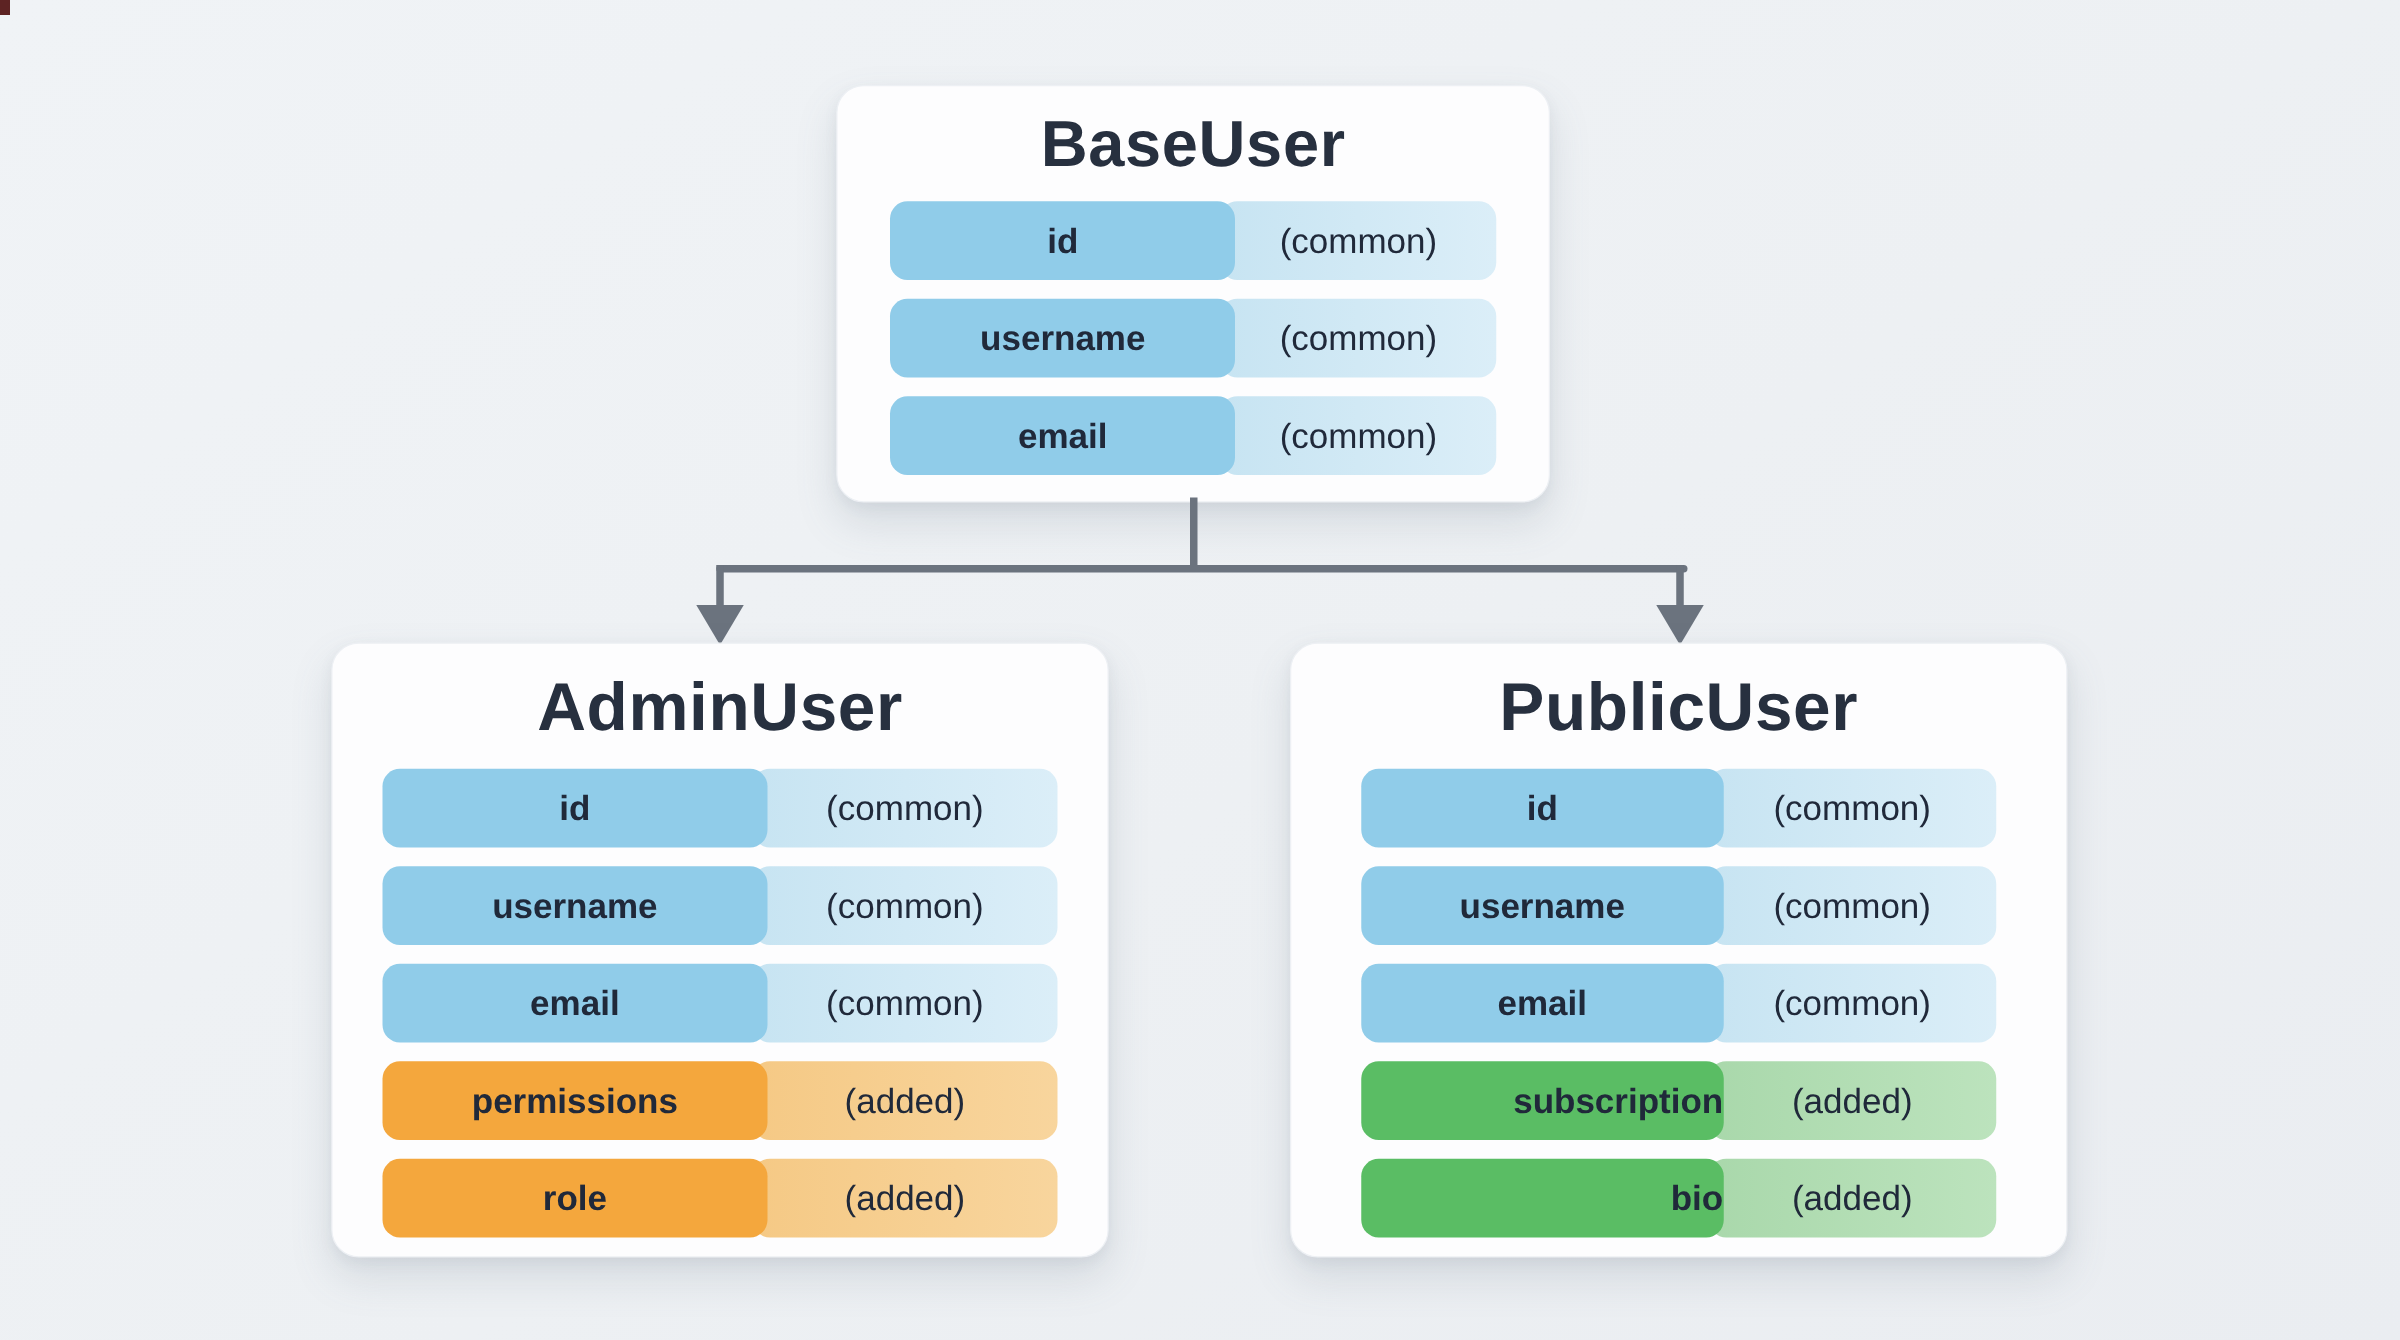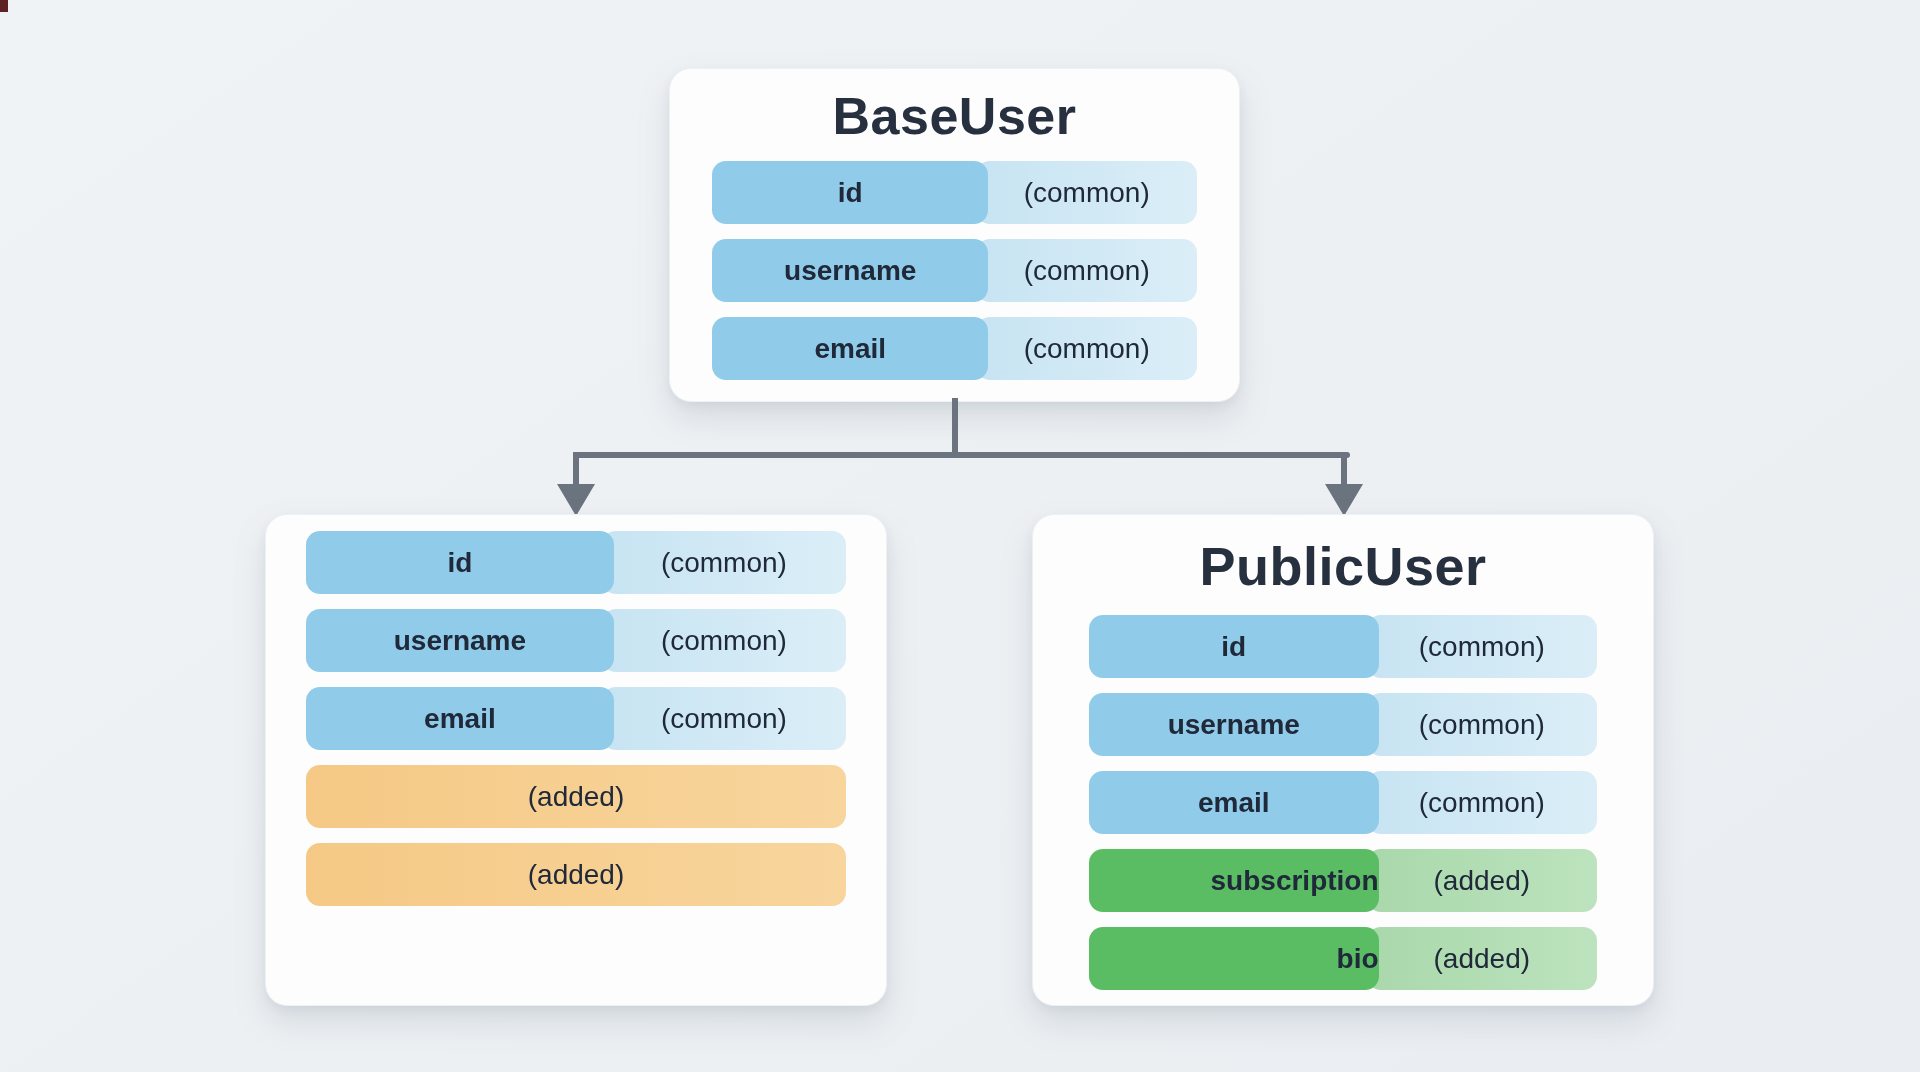--- a/index.html
+++ b/index.html
@@ -102,20 +102,21 @@
   </div>
 
   <div class="conn" id="conn-trunk"></div>
   <div class="conn" id="conn-crossbar"></div>
   <div class="conn" id="conn-stub-left"></div>
   <div class="conn" id="conn-stub-right"></div>
   <div class="arrowhead" id="arrow-left"></div>
   <div class="arrowhead" id="arrow-right"></div>
 
   <div class="card card-lg" id="card-admin">
+    <h2>AdminUser</h2>
     <div class="rows">
         <div class="row c-blue">
           <div class="pill-left">
             <span>id</span>
           </div>
           <div class="pill-right">
             <span>(common)</span>
           </div>
         </div>
         <div class="row c-blue">
@@ -128,25 +129,31 @@
         </div>
         <div class="row c-blue">
           <div class="pill-left">
             <span>email</span>
           </div>
           <div class="pill-right">
             <span>(common)</span>
           </div>
         </div>
         <div class="row c-orange">
+          <div class="pill-left">
+            <span>permissions</span>
+          </div>
           <div class="pill-right">
             <span>(added)</span>
           </div>
         </div>
         <div class="row c-orange">
+          <div class="pill-left">
+            <span>role</span>
+          </div>
           <div class="pill-right">
             <span>(added)</span>
           </div>
         </div>
       </div>
   </div>
 
   <div class="card card-lg" id="card-public">
     <h2>PublicUser</h2>
     <div class="rows">

